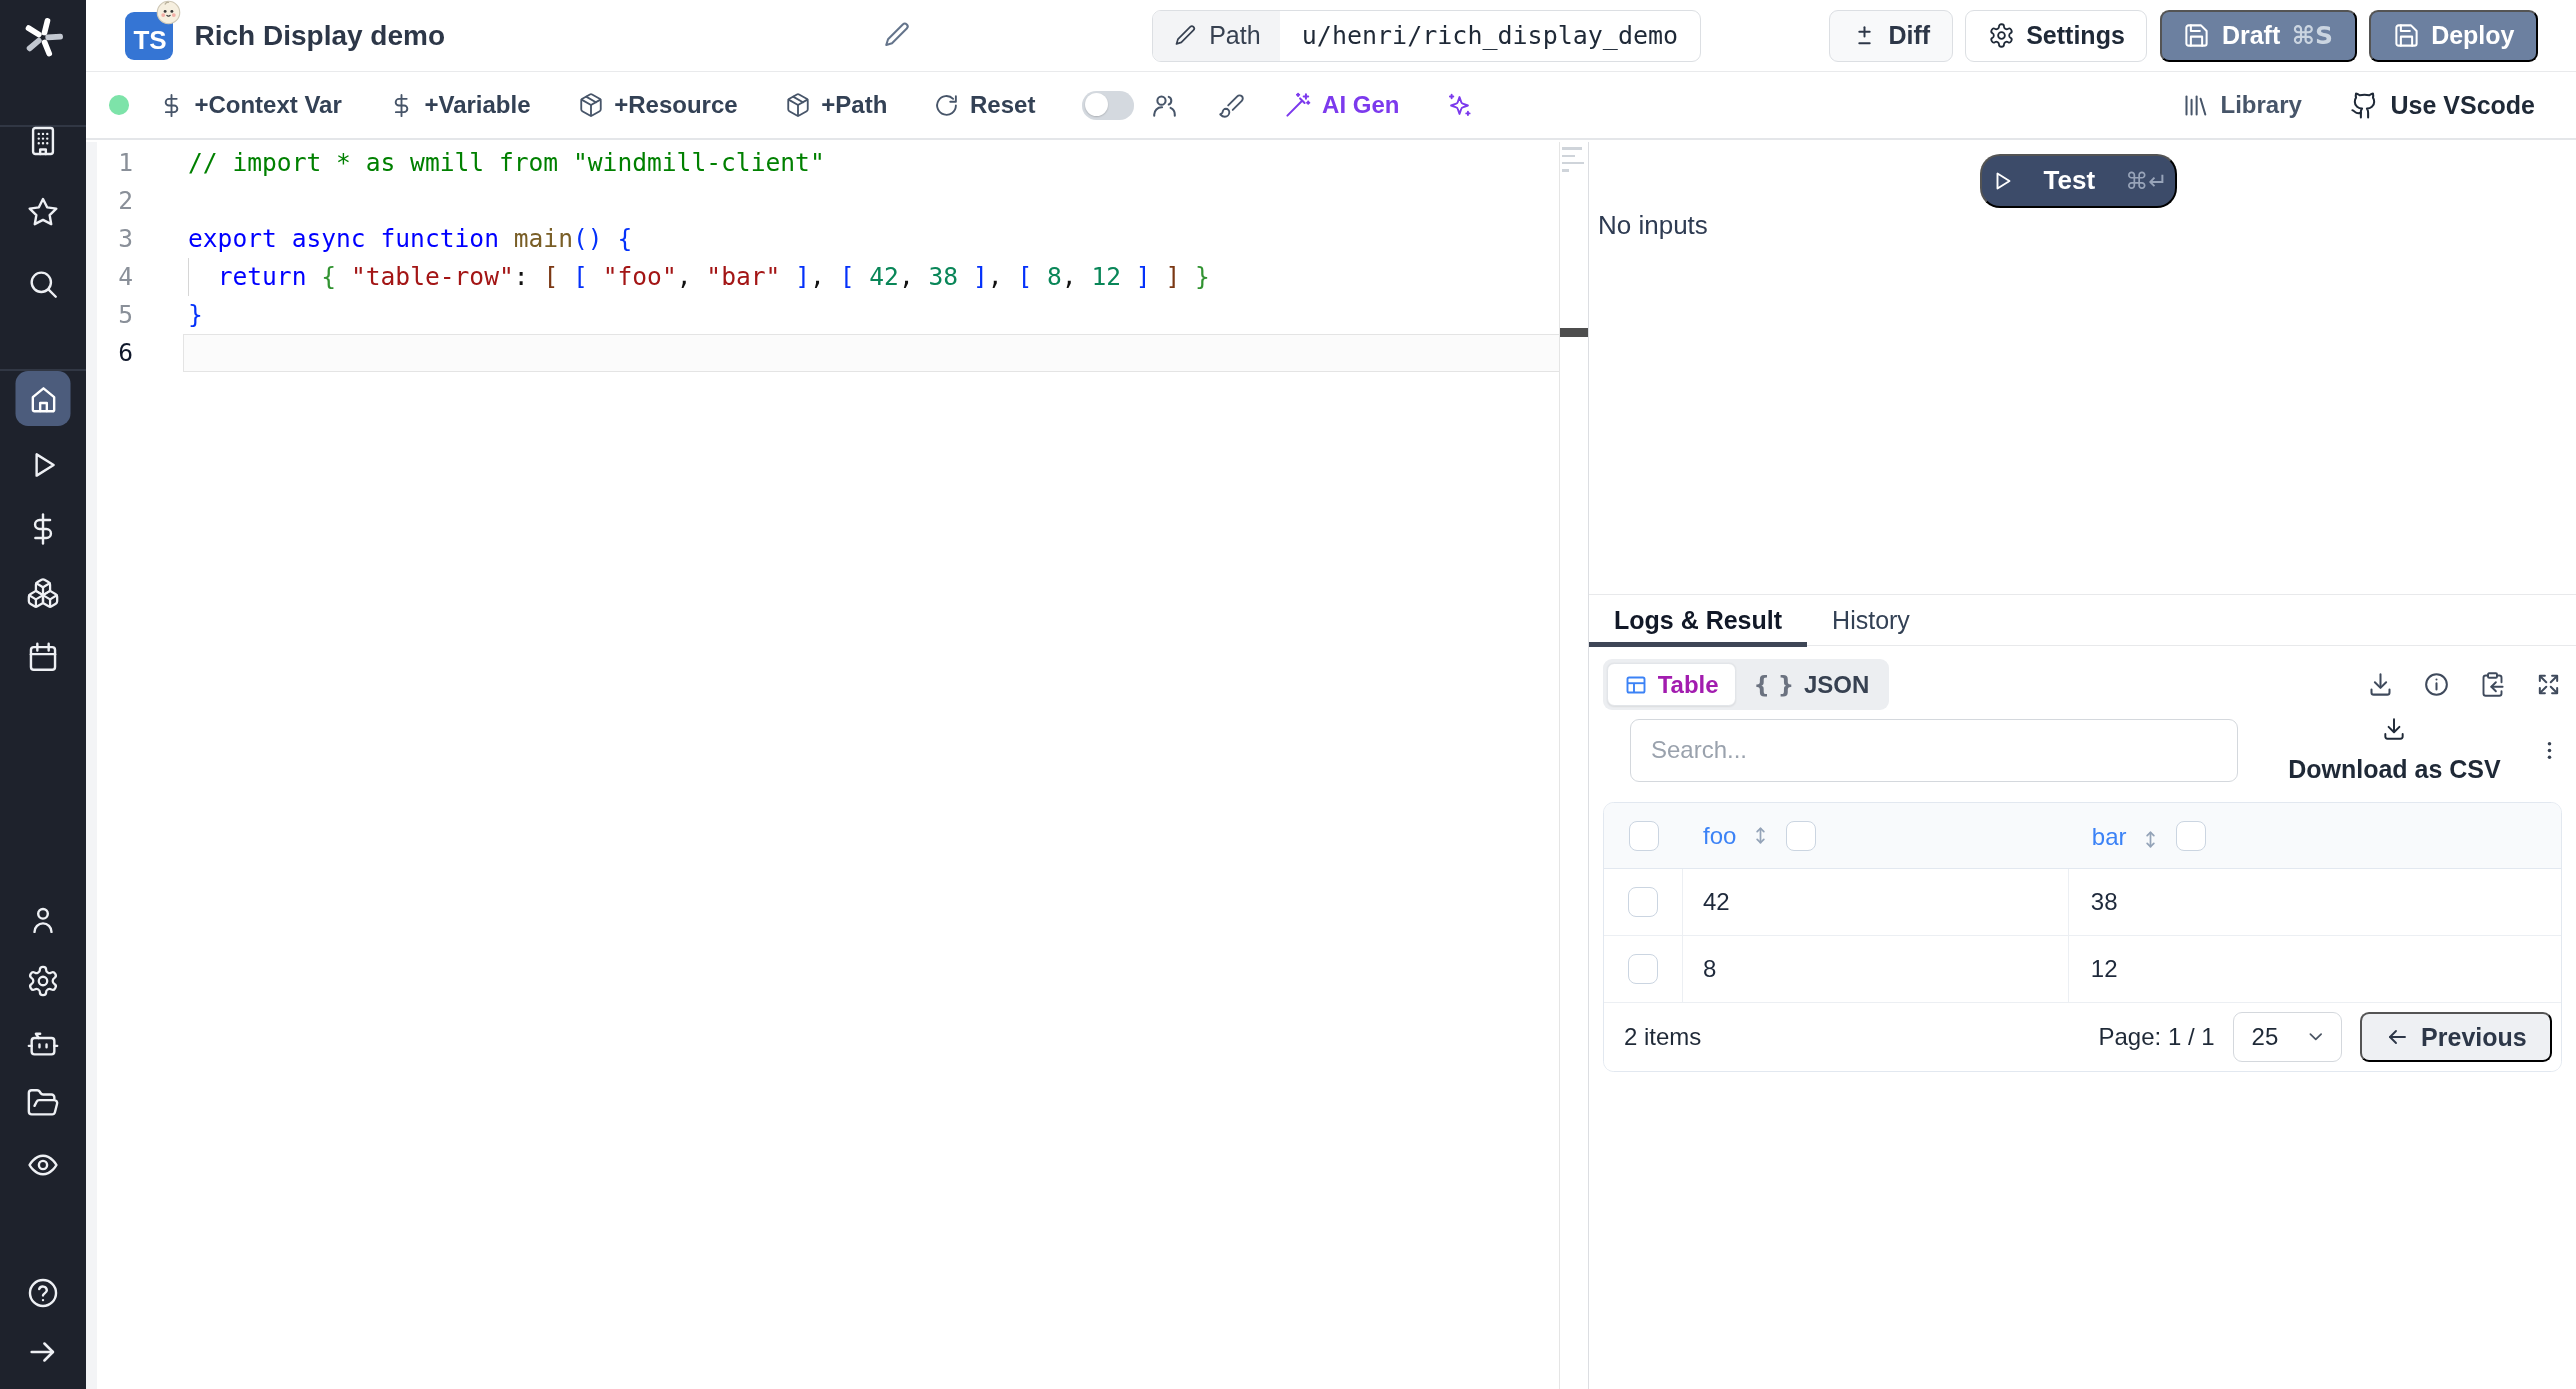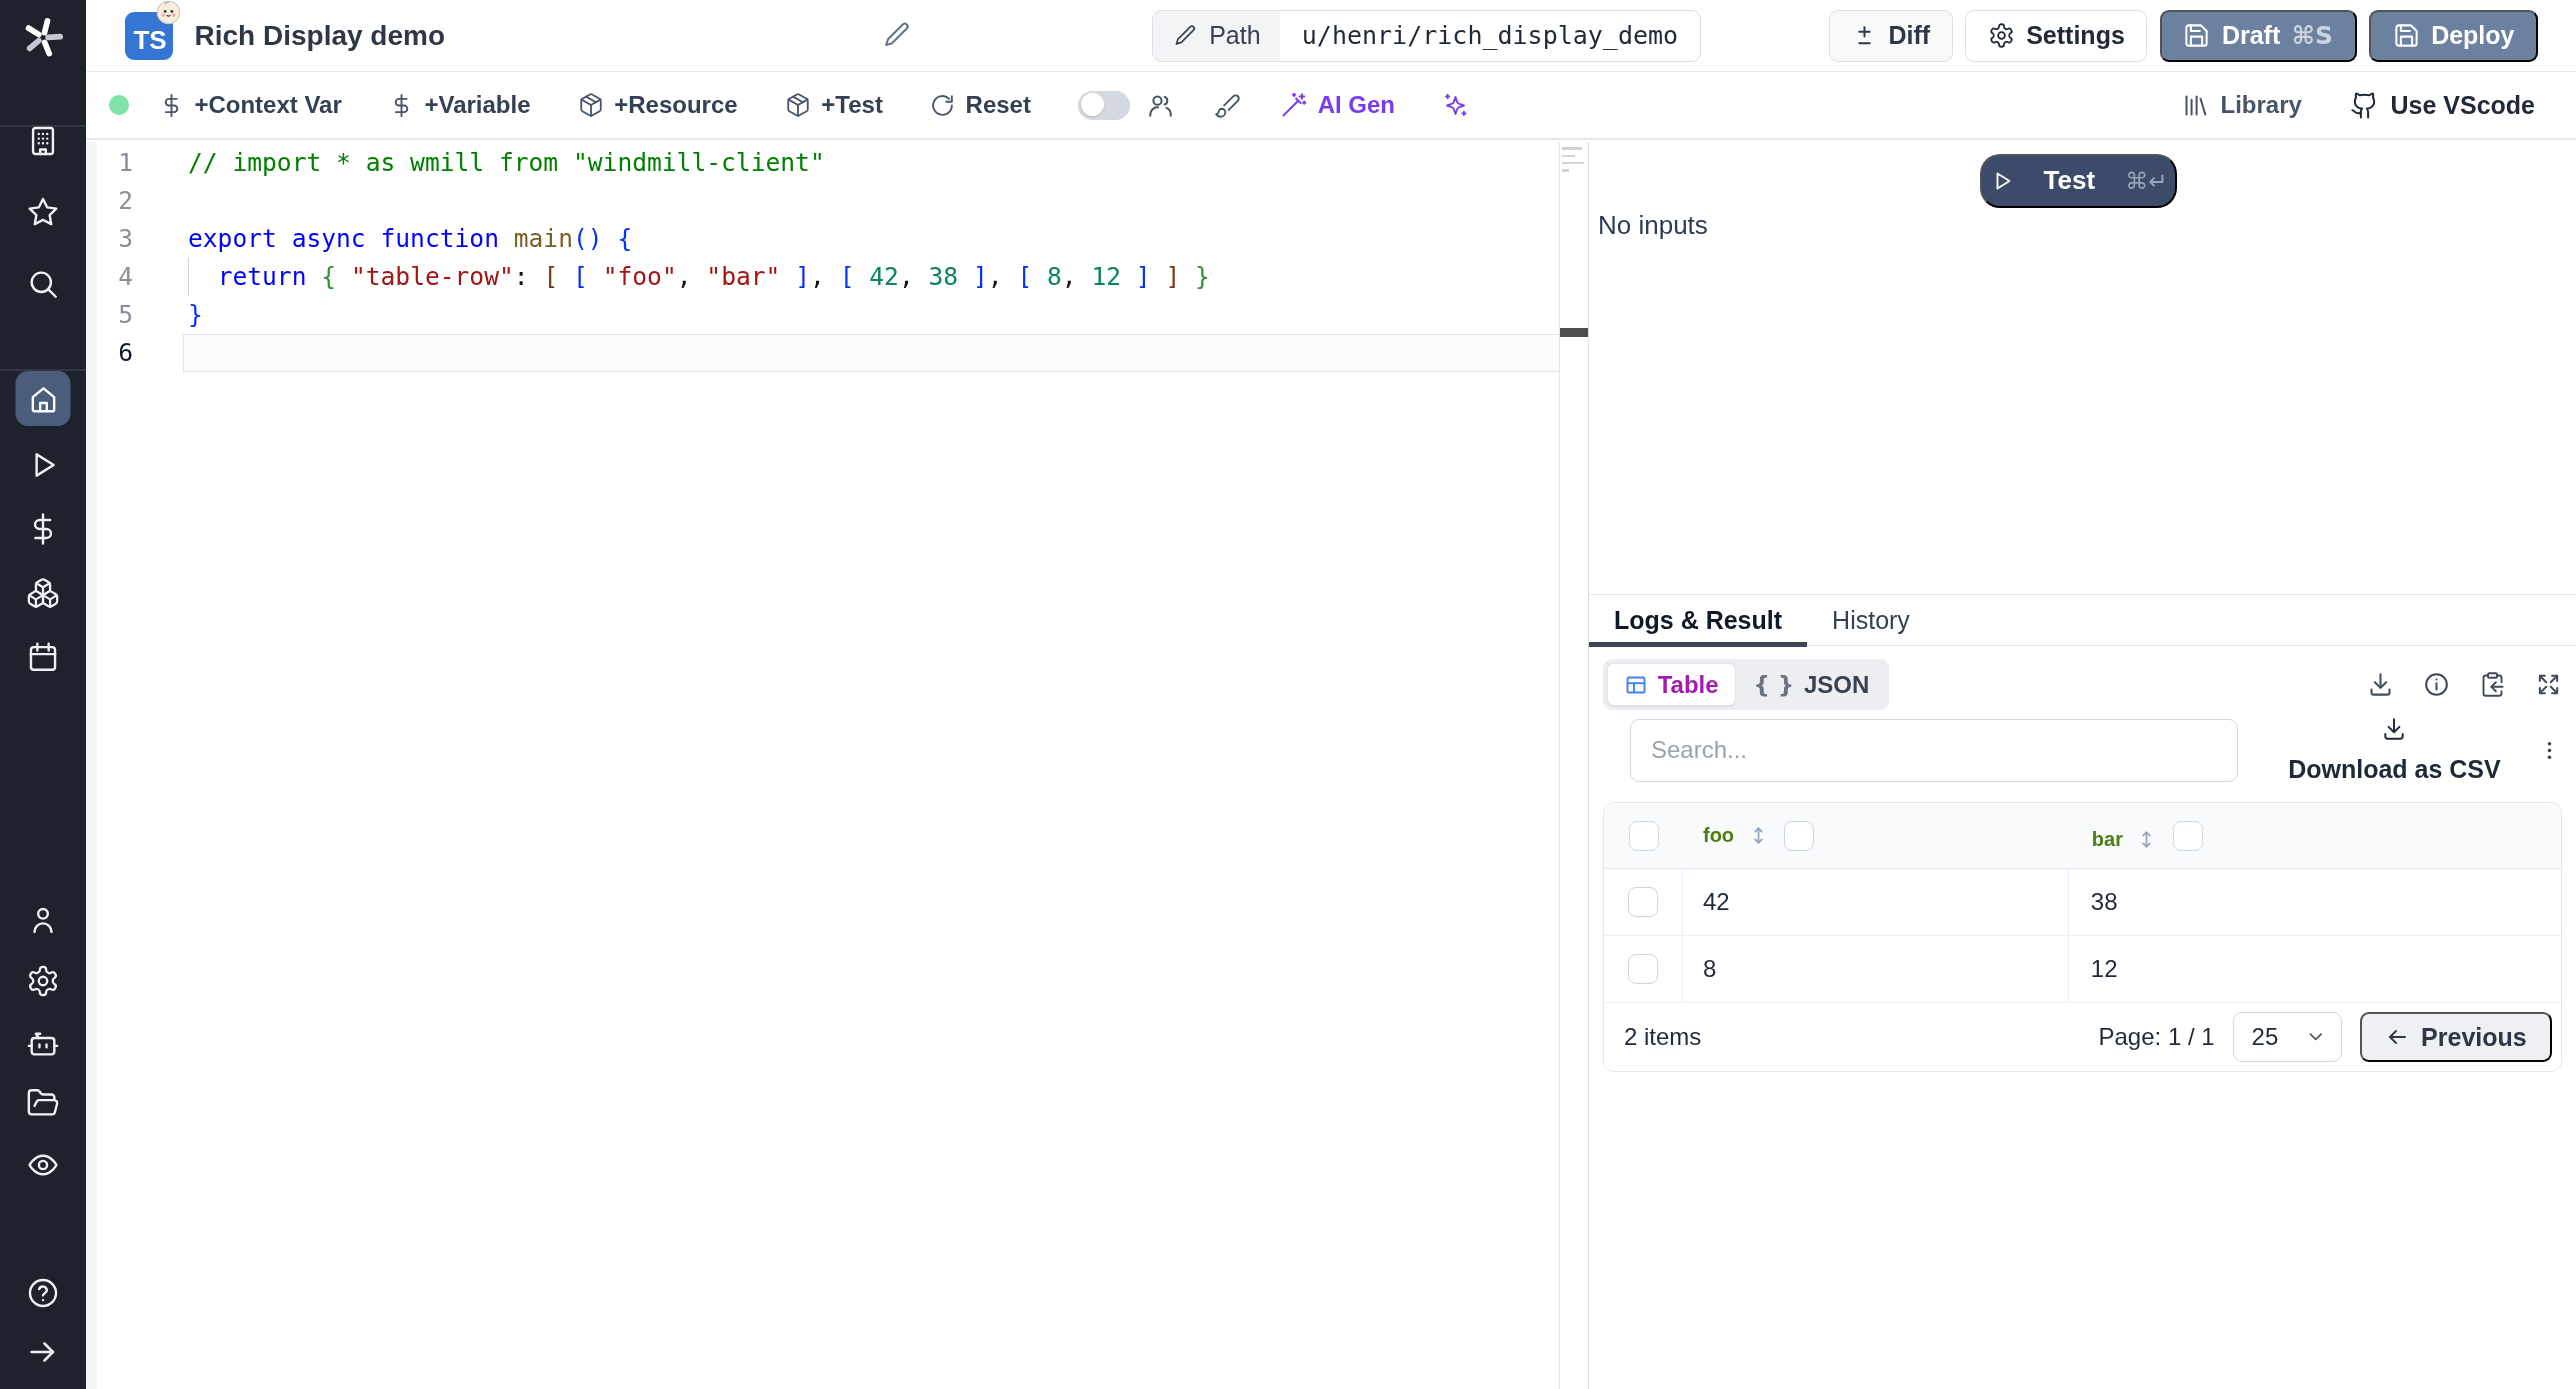--- a/index.html
+++ b/index.html
@@ -104,21 +104,21 @@
   .csv-group{ margin-left:auto; display:flex; align-items:center; gap:36px; }
   .csv-btn{ display:flex; align-items:center; gap:13.4px; font-size:25px; font-weight:600; color:#1f2937;flex-direction:column; }
   .kebab{ color:#374151; }
 
   .table-card{ position:absolute; top:155px; left:14.3px; right:14.3px; border:1.8px solid #e2e8f0; border-radius:10.7px;
                overflow:hidden; background:#fff; }
   .t-header{ height:66px; background:#f8fafc; border-bottom:1.8px solid #e2e8f0; display:flex; align-items:center; }
   .col-cb{ width:79px; display:flex; justify-content:center; }
   .col-foo{ width:387px; display:flex; align-items:center; padding-left:19.7px; }
   .col-bar{ flex:1; display:flex; align-items:flex-end; padding-left:21.5px; }
-  .hdr-label{ font-size:20px; font-weight:700; color:#4d7c0f; }
+  .hdr-label{ font-size:24px; font-weight:400; color:#3b82f6; }
   .sort-icon{ margin-left:12.5px; color:#94a3b8; }
   .hdr-cb{ margin-left:14.3px; }
   .cb{ display:inline-block; width:30px; height:30px; border:1.8px solid #cbd5e1; border-radius:8px; background:#fff; }
   .t-row{ height:67px; display:flex; align-items:center; border-bottom:1.8px solid #eceff3; }
   .cell-cb{ width:79px; height:100%; display:flex; align-items:center; justify-content:center;
             border-right:1.8px solid #eceff3; }
   .cell{ font-size:24px; color:#1e293b; height:100%; display:flex; align-items:center; }
   .cell-foo{ width:386px; padding-left:19.7px; border-right:1.8px solid #eceff3; }
   .cell-bar{ flex:1; padding-left:21.5px; }
   .t-footer{ height:68px; display:flex; align-items:center; background:#fff; padding:0 9px 0 19.7px; }
@@ -347,21 +347,21 @@
       </svg>
       <span>+Resource</span>
     </div>
     <div class="tb-item">
       <svg class="tb-icon" width="26" height="26" viewBox="0 0 24 24" fill="none" stroke="currentColor" stroke-width="1.7" stroke-linecap="round" stroke-linejoin="round">
         <path d="M21 8a2 2 0 0 0-1-1.73l-7-4a2 2 0 0 0-2 0l-7 4A2 2 0 0 0 3 8v8a2 2 0 0 0 1 1.73l7 4a2 2 0 0 0 2 0l7-4A2 2 0 0 0 21 16Z"></path>
         <path d="m3.3 7 8.7 5 8.7-5"></path>
           <path d="M12 22V12"></path>
           <path d="m7.5 4.3 9 5.1"></path>
       </svg>
-      <span>+Test</span>
+      <span>+Path</span>
     </div>
     <div class="tb-item">
       <svg class="tb-icon" width="25" height="25" viewBox="0 0 24 24" fill="none" stroke="currentColor" stroke-width="1.8" stroke-linecap="round" stroke-linejoin="round">
         <path d="M21 12a9 9 0 1 1-2.6-6.4"></path>
           <path d="M21 3v5.4h-5.4"></path>
       </svg>
       <span>Reset</span>
     </div>
 
     <span class="toggle">

